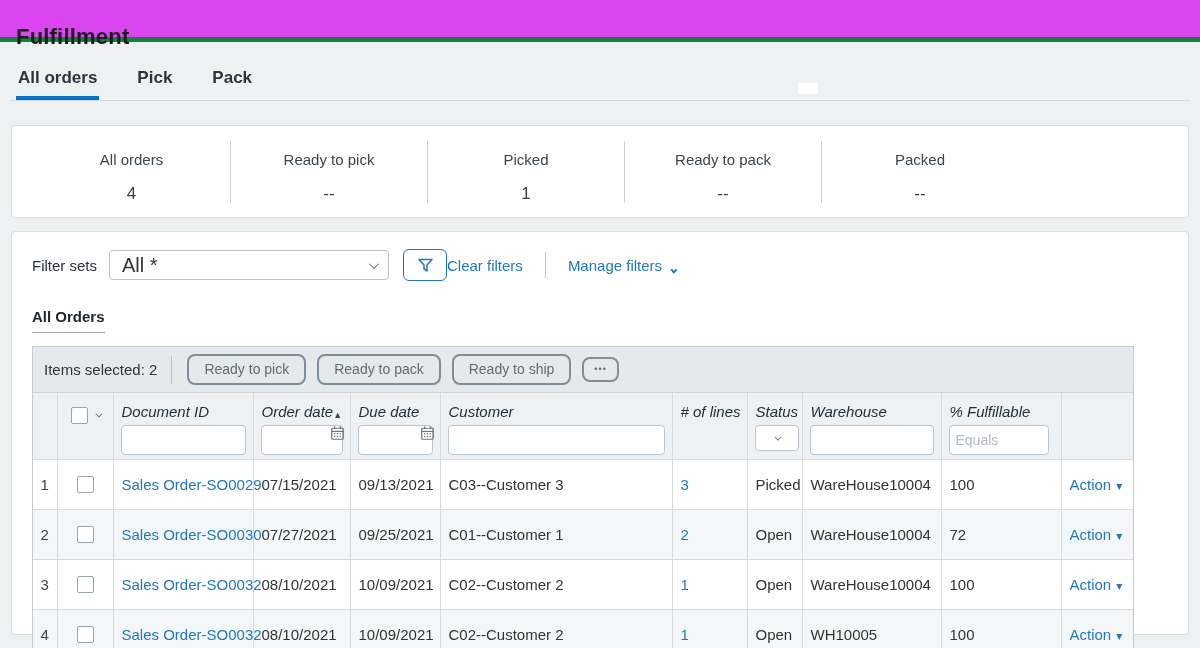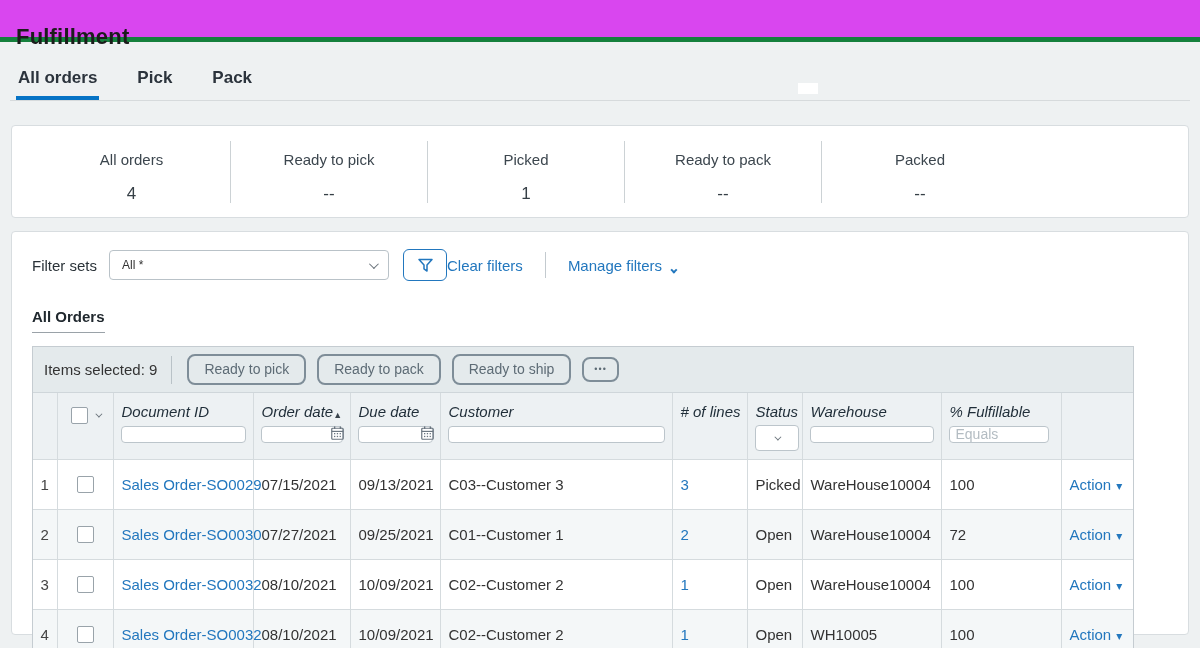--- a/index.html
+++ b/index.html
@@ -28,21 +28,21 @@
   .stat-cells { display:flex; align-items:stretch; height:62px; }
   .stat-label { font-size:15px; color:#3c464e; margin-bottom:16px; }
   .stat-value { font-size:17px; color:#363f46; }
 
   
   .main-card { margin-top:13px; height:404px; padding:17px 20px 0 20px; }
 
   .filter-bar { display:flex; align-items:center; }
   .filter-label { font-size:15px; color:#2a3238; margin-right:12px; }
   .filter-select { width:280px; height:30px; border:1px solid #b9c2c8; border-radius:4px; background:#fff;
-    display:flex; align-items:center; justify-content:space-between; padding:0 12px; font-size:12px; color:#333; cursor:pointer; }
+    display:flex; align-items:center; justify-content:space-between; padding:0 12px; font-size:20px; color:#333; cursor:pointer; }
   .chev { display:inline-block; width:7px; height:7px; border-right:1.5px solid #6a737b; border-bottom:1.5px solid #6a737b; transform:rotate(45deg) translateY(-2px); }
   .chev.blue { border-color:var(--link); border-width:2px; margin-left:8px; }
   .chev.small { width:5px; height:5px; }
   .funnel-btn { width:44px; height:32px; margin-left:14px; border:1px solid var(--link); border-radius:6px; background:#fff;
     display:flex; align-items:center; justify-content:center; cursor:pointer; }
   .link { color:var(--link); font-size:15px; text-decoration:none; cursor:pointer; }
   .clear-link { }
   .vdiv { width:1px; height:26px; background:#c3cacf; margin:0 22px; }
   .manage-link { display:flex; align-items:flex-end; }
 
@@ -58,21 +58,21 @@
     font-family:inherit; padding:5px 15px 6px 15px; margin-right:11px; cursor:pointer; }
   .tb-btn.more { padding:5px 10px 6px 10px; font-size:9px; letter-spacing:1px; color:#5d6b75; }
 
   table { border-collapse:collapse; table-layout:fixed; width:1100px; background:#fff; }
   th, td { border-right:1px solid #d5dbde; font-weight:400; text-align:left; }
   th:last-child, td:last-child { border-right:none; }
   thead th { background:#edf1f3; height:66px; vertical-align:top; padding:8px 0 0 0; font-size:15px; color:#1f2d38; }
   .hdr-label { padding:2px 8px 0 8px; display:flex; align-items:flex-end; white-space:nowrap;font-style:italic; }
   .sort-asc { margin-left:auto; padding-right:8px; font-size:9px; color:#39434c; }
   .hdr-filter { padding:5px 7px 0 7px; position:relative; }
-  .f-input { width:100%; height:17px; border:1px solid #bcc5cb; border-radius:4px; font-size:14px; color:#333; padding:0 6px; font-family:inherit; background:#fff; }
+  .f-input { width:100%; height:30px; border:1px solid #bcc5cb; border-radius:4px; font-size:14px; color:#333; padding:0 6px; font-family:inherit; background:#fff; }
   .f-input::placeholder { color:#b3bcc2; }
   .date-wrap { position:relative; }
   .cal-icon { position:absolute; right:6px; top:6px; color:#6b7680; pointer-events:none; }
   .status-select { width:44px; height:26px; border:1px solid #bcc5cb; border-radius:4px; background:#fff;
     display:flex; align-items:center; justify-content:center; cursor:pointer; }
   .ful-input { width:100px; }
   tbody td { height:33px; border-top:1px solid #d5dbde; font-size:15px; color:#333; padding:16px 8px; white-space:nowrap; }
   tbody tr:nth-child(even) td { background:#f4f7f8; }
   .c-num { text-align:center; color:#444; padding:0 2px; }
   .cb { display:inline-block; width:17px; height:17px; border:1px solid #99a3aa; border-radius:2px; background:#fff; vertical-align:middle; cursor:pointer; }
@@ -139,21 +139,21 @@
     <a class="link manage-link">
       <span>Manage filters</span>
       <span class="chev blue small"></span>
     </a>
   </div>
 
   <div class="section-heading">All Orders</div>
 
   <div class="grid-wrap">
     <div class="grid-toolbar">
-      <span class="items-selected">Items selected: 9</span>
+      <span class="items-selected">Items selected: 2</span>
       <span class="tb-div"></span>
       <button class="tb-btn">Ready to pick</button>
       <button class="tb-btn">Ready to pack</button>
       <button class="tb-btn">Ready to ship</button>
       <button class="tb-btn more">•••</button>
     </div>
 
     <table>
       <colgroup>
         <col style="width:24px">

